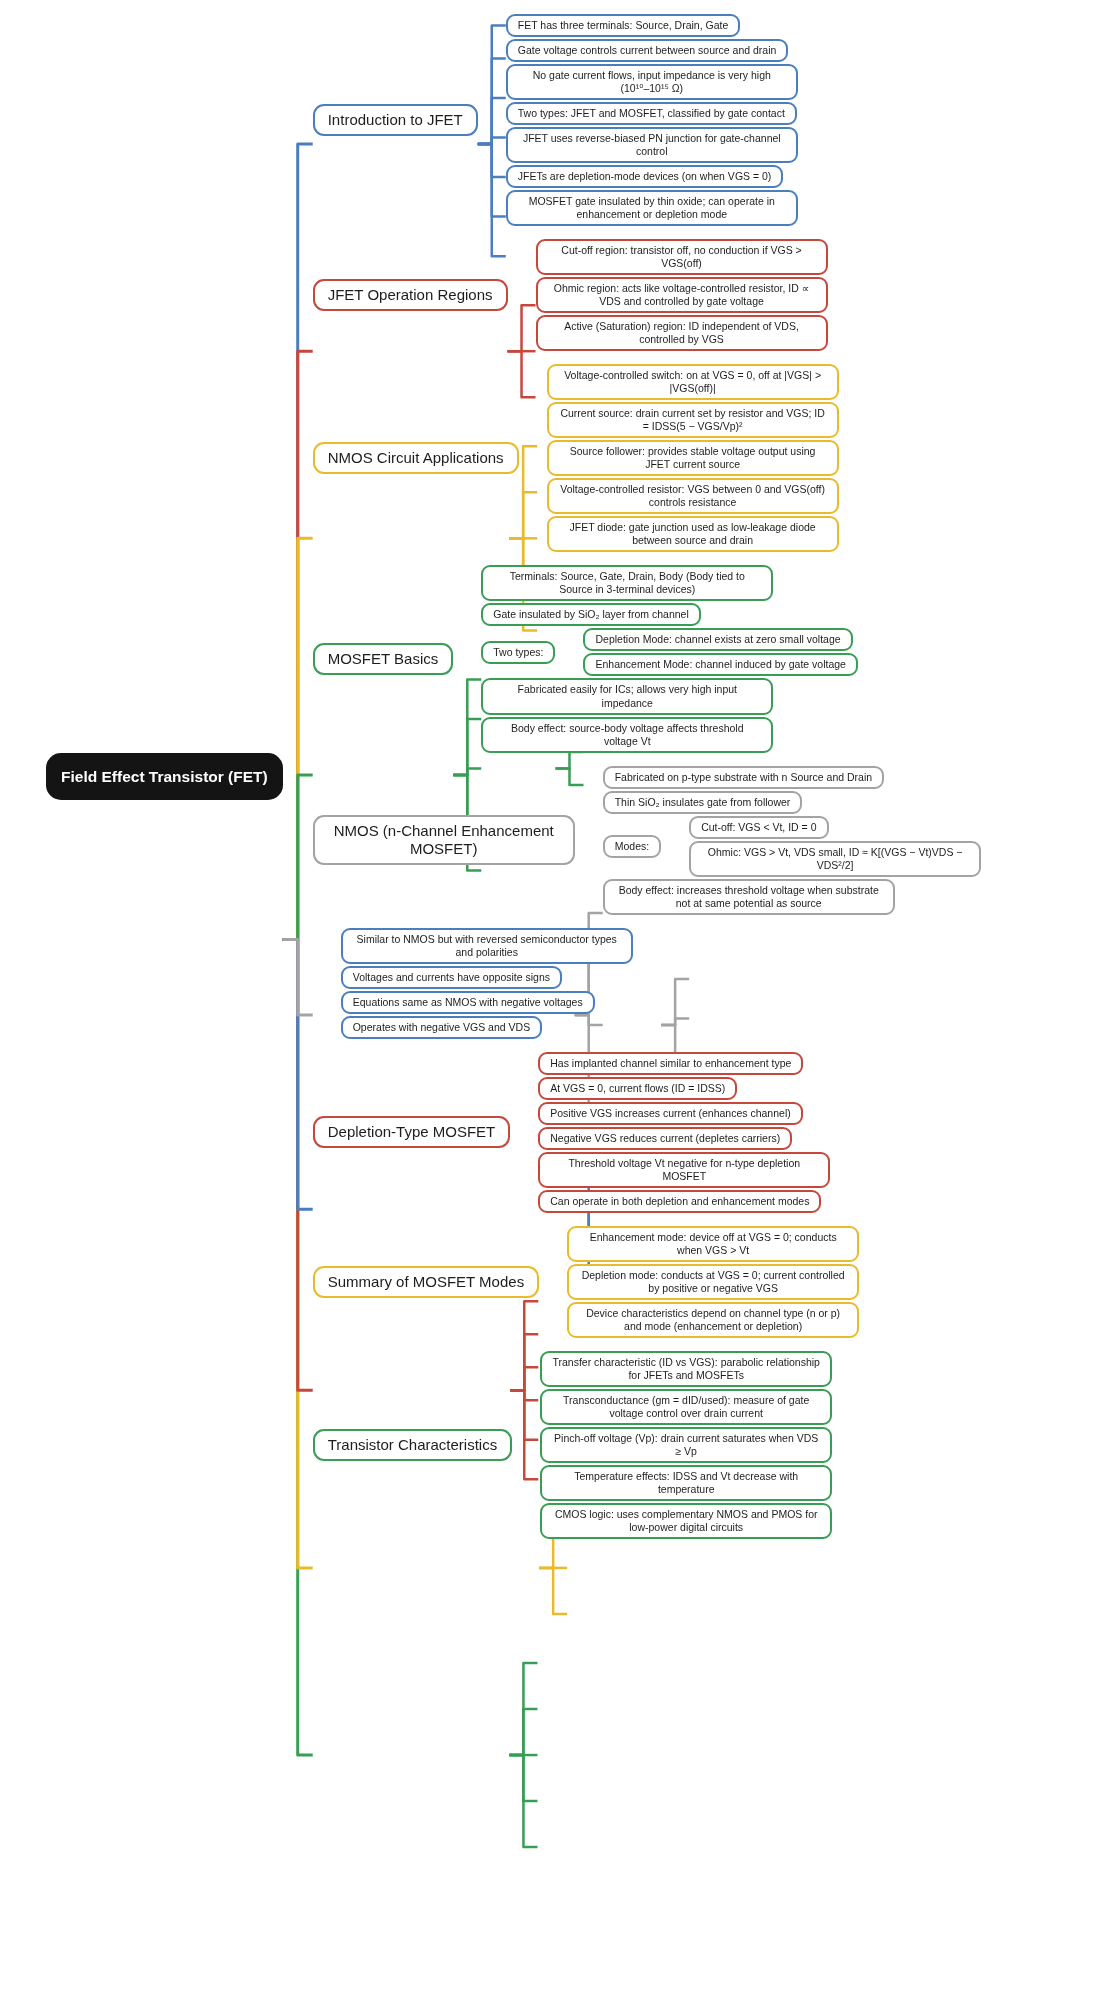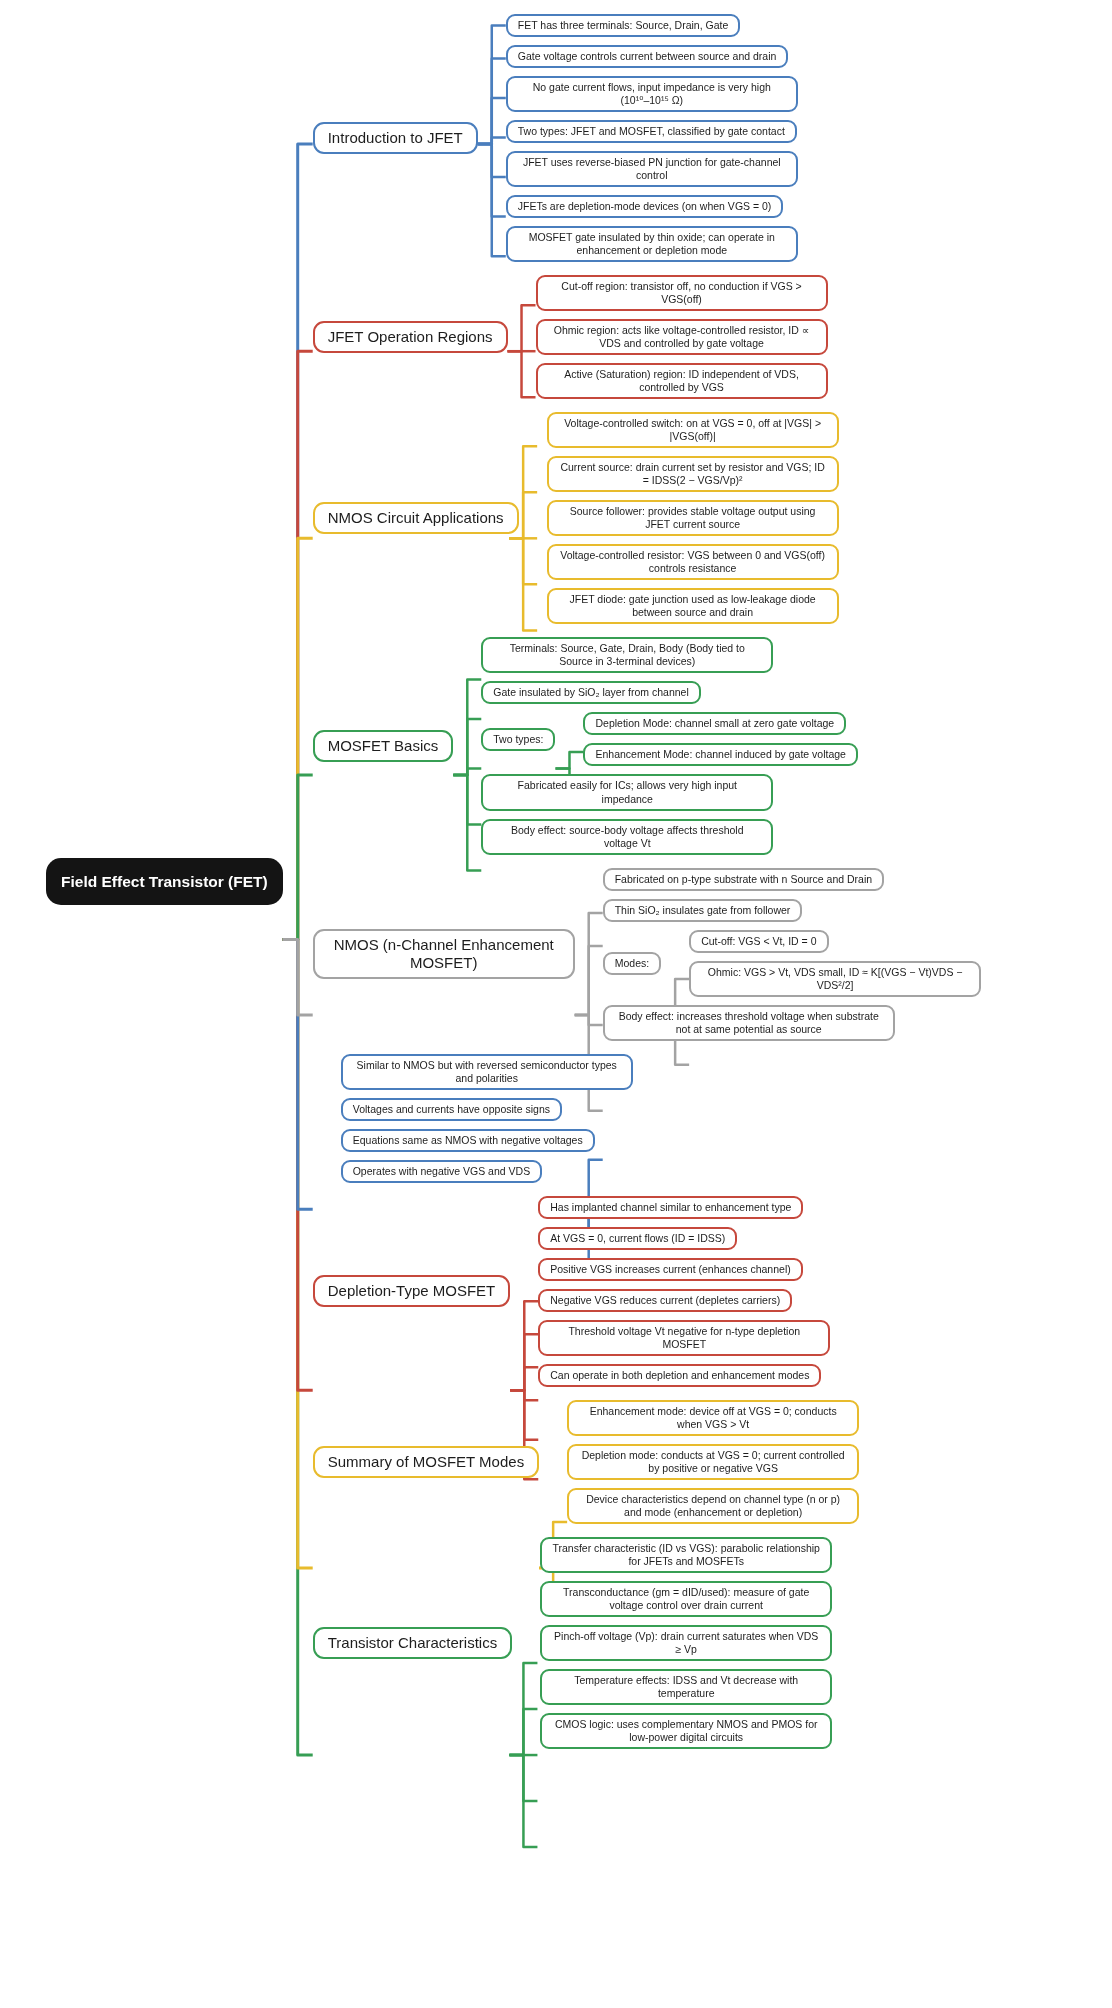--- a/index.html
+++ b/index.html
@@ -26,21 +26,21 @@
     align-items: center;
   }
   .nodewrap { flex: none; display: flex; }
   #root-row { padding: 14px 0 14px 46px; }
   .kids {
     display: flex;
     flex-direction: column;
     align-items: flex-start;
   }
   #branches { gap: 13px; margin-left: 30px; }
-  .row .row > .kids, .row > .kids { margin-left: 36px; gap: 8px; }
+  .row .row > .kids, .row > .kids { margin-left: 36px; gap: 2px; }
   #root-row > .kids { margin-left: 30px; gap: 13px; }
   .row .row > .kids { margin-left: 28px; }
   .node {
     position: relative;
     z-index: 1;
     background: #ffffff;
     border: 2.5px solid var(--c, #999);
     border-radius: 9px;
     padding: 3px 10px;
     font-size: 10.5px;
@@ -158,39 +158,39 @@
             <div class="node leaf" style="--c: #c6483c;">Ohmic region: acts like voltage-controlled resistor, ID ∝ VDS and controlled by gate voltage</div>
             <div class="node leaf" style="--c: #c6483c;">Active (Saturation) region: ID independent of VDS, controlled by VGS</div>
           </div>
         </div>
         <div class="row">
           <div class="nodewrap">
             <div class="node header" style="--c: #e8bb2d;">NMOS Circuit Applications</div>
           </div>
           <div class="kids">
             <div class="node leaf" style="--c: #e8bb2d;">Voltage-controlled switch: on at VGS = 0, off at |VGS| &gt; |VGS(off)|</div>
-            <div class="node leaf" style="--c: #e8bb2d;">Current source: drain current set by resistor and VGS; ID = IDSS(2 − VGS/Vp)²</div>
+            <div class="node leaf" style="--c: #e8bb2d;">Current source: drain current set by resistor and VGS; ID = IDSS(5 − VGS/Vp)²</div>
             <div class="node leaf" style="--c: #e8bb2d;">Source follower: provides stable voltage output using JFET current source</div>
             <div class="node leaf" style="--c: #e8bb2d;">Voltage-controlled resistor: VGS between 0 and VGS(off) controls resistance</div>
             <div class="node leaf" style="--c: #e8bb2d;">JFET diode: gate junction used as low-leakage diode between source and drain</div>
           </div>
         </div>
         <div class="row">
           <div class="nodewrap">
             <div class="node header" style="--c: #379e54;">MOSFET Basics</div>
           </div>
           <div class="kids">
             <div class="node leaf" style="--c: #379e54;">Terminals: Source, Gate, Drain, Body (Body tied to Source in 3-terminal devices)</div>
             <div class="node leaf" style="--c: #379e54;">Gate insulated by SiO₂ layer from channel</div>
             <div class="row">
               <div class="nodewrap">
                 <div class="node leaf" style="--c: #379e54;">Two types:</div>
               </div>
               <div class="kids">
-                <div class="node leaf" style="--c: #379e54;">Depletion Mode: channel small at zero gate voltage</div>
+                <div class="node leaf" style="--c: #379e54;">Depletion Mode: channel exists at zero small voltage</div>
                 <div class="node leaf" style="--c: #379e54;">Enhancement Mode: channel induced by gate voltage</div>
               </div>
             </div>
             <div class="node leaf" style="--c: #379e54;">Fabricated easily for ICs; allows very high input impedance</div>
             <div class="node leaf" style="--c: #379e54;">Body effect: source-body voltage affects threshold voltage Vt</div>
           </div>
         </div>
         <div class="row">
           <div class="nodewrap">
             <div class="node header" style="--c: #a3a3a3;">NMOS (n-Channel Enhancement MOSFET)</div>

